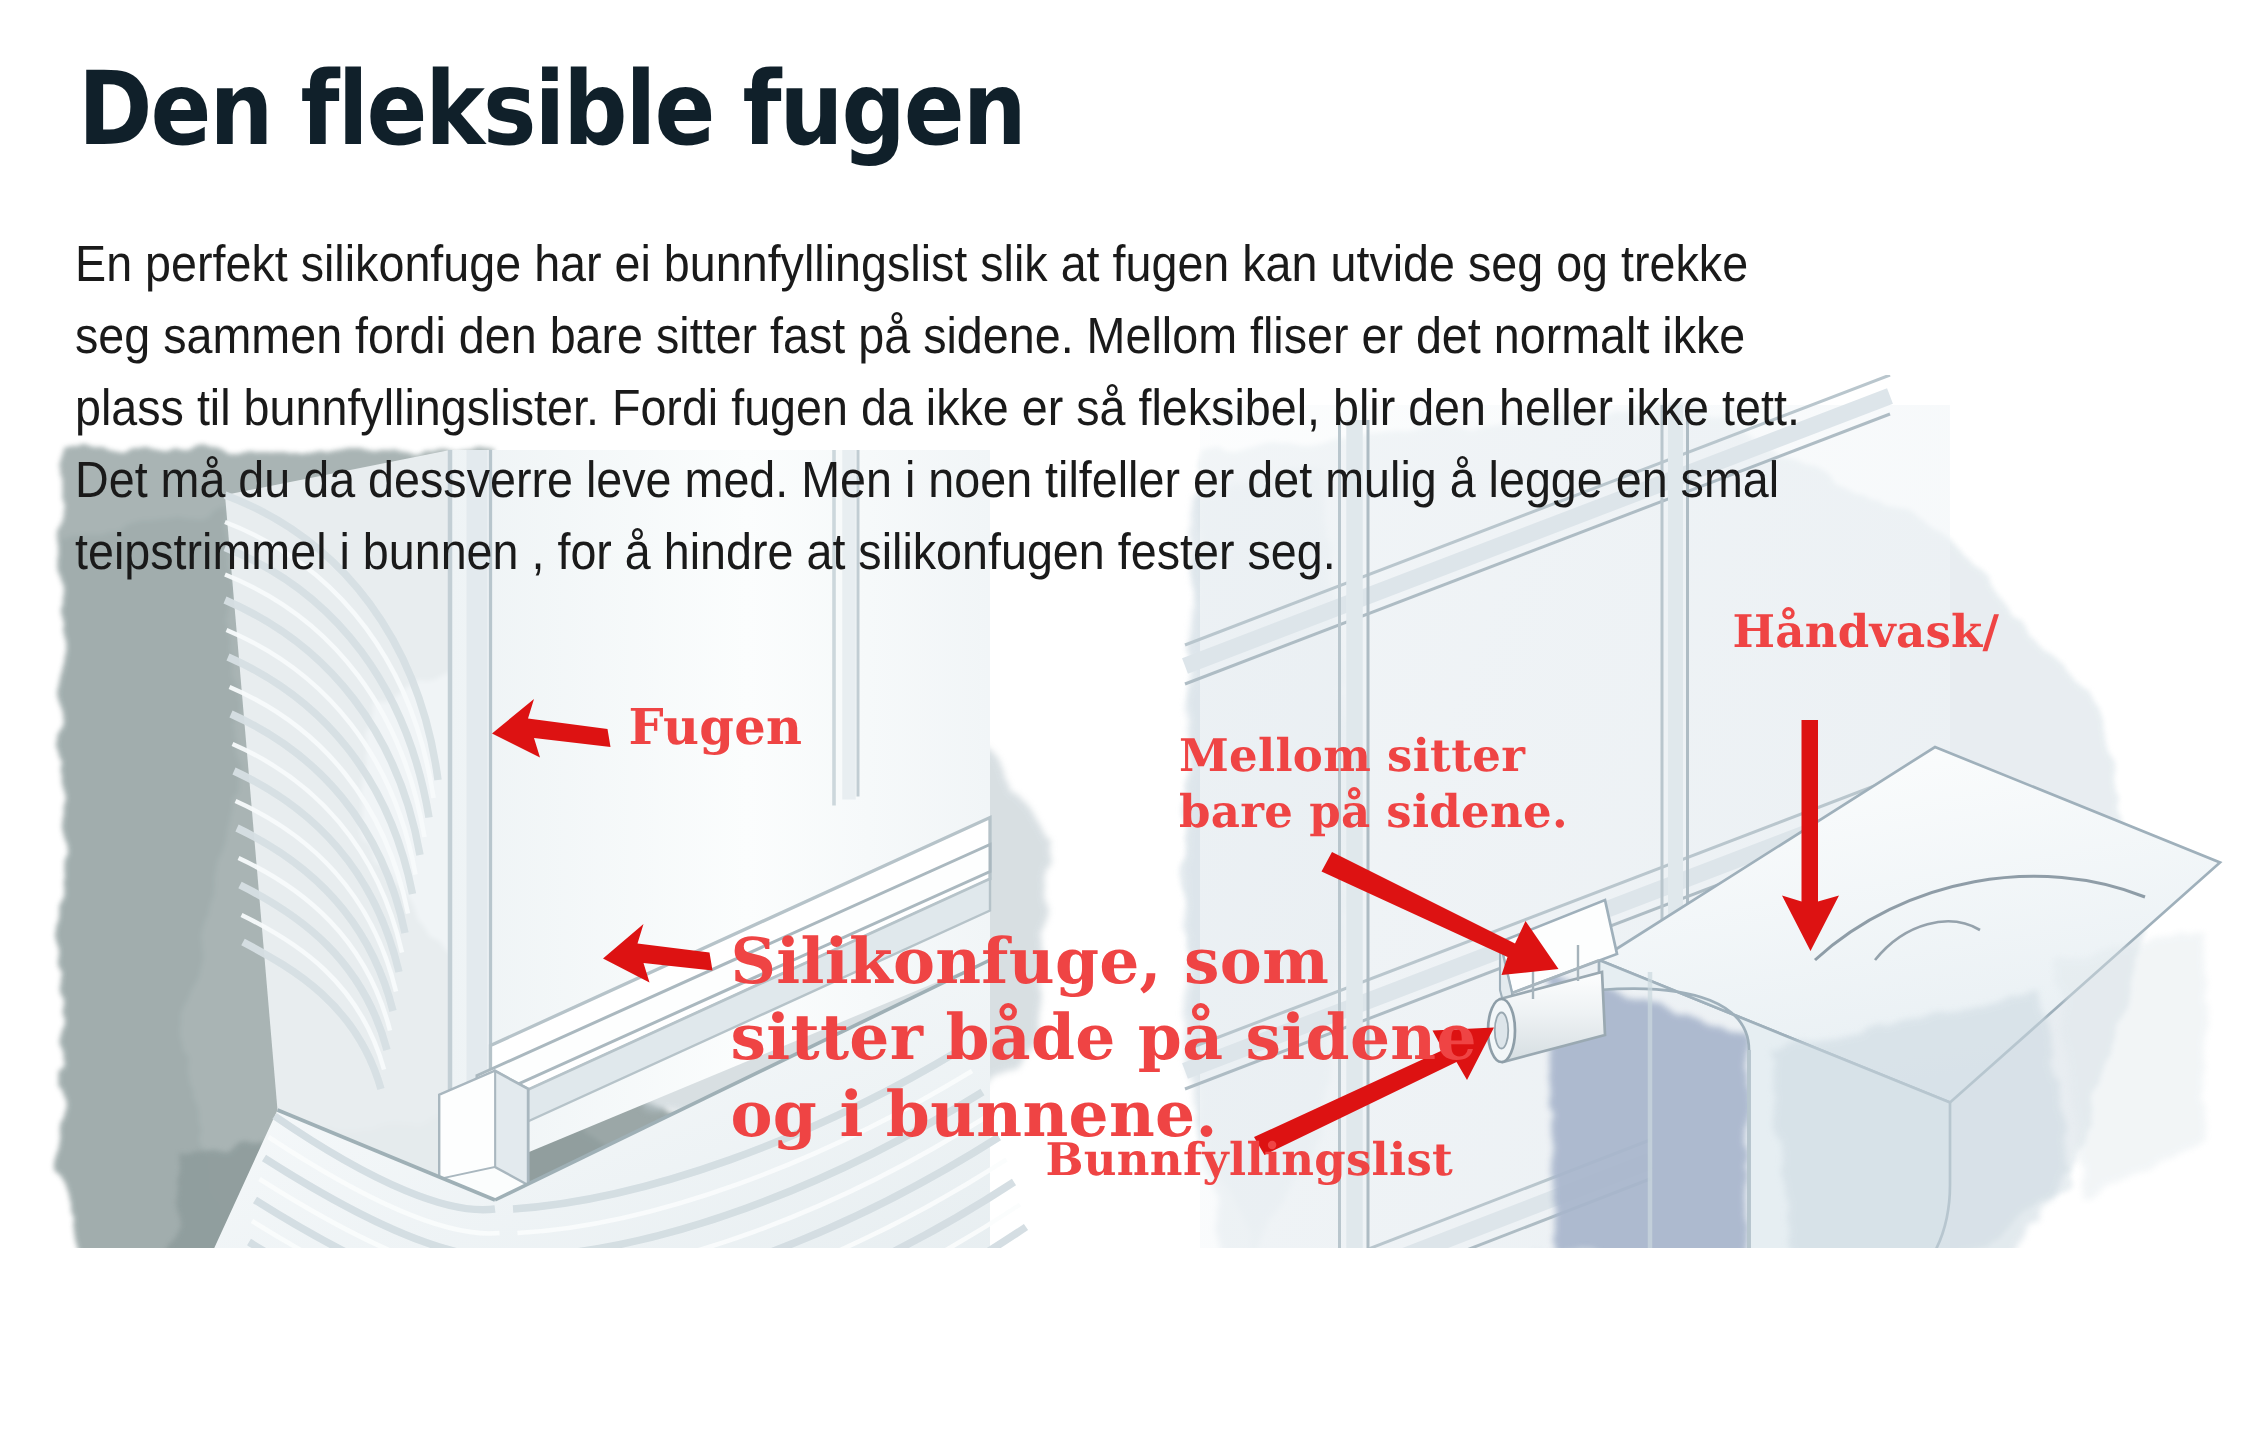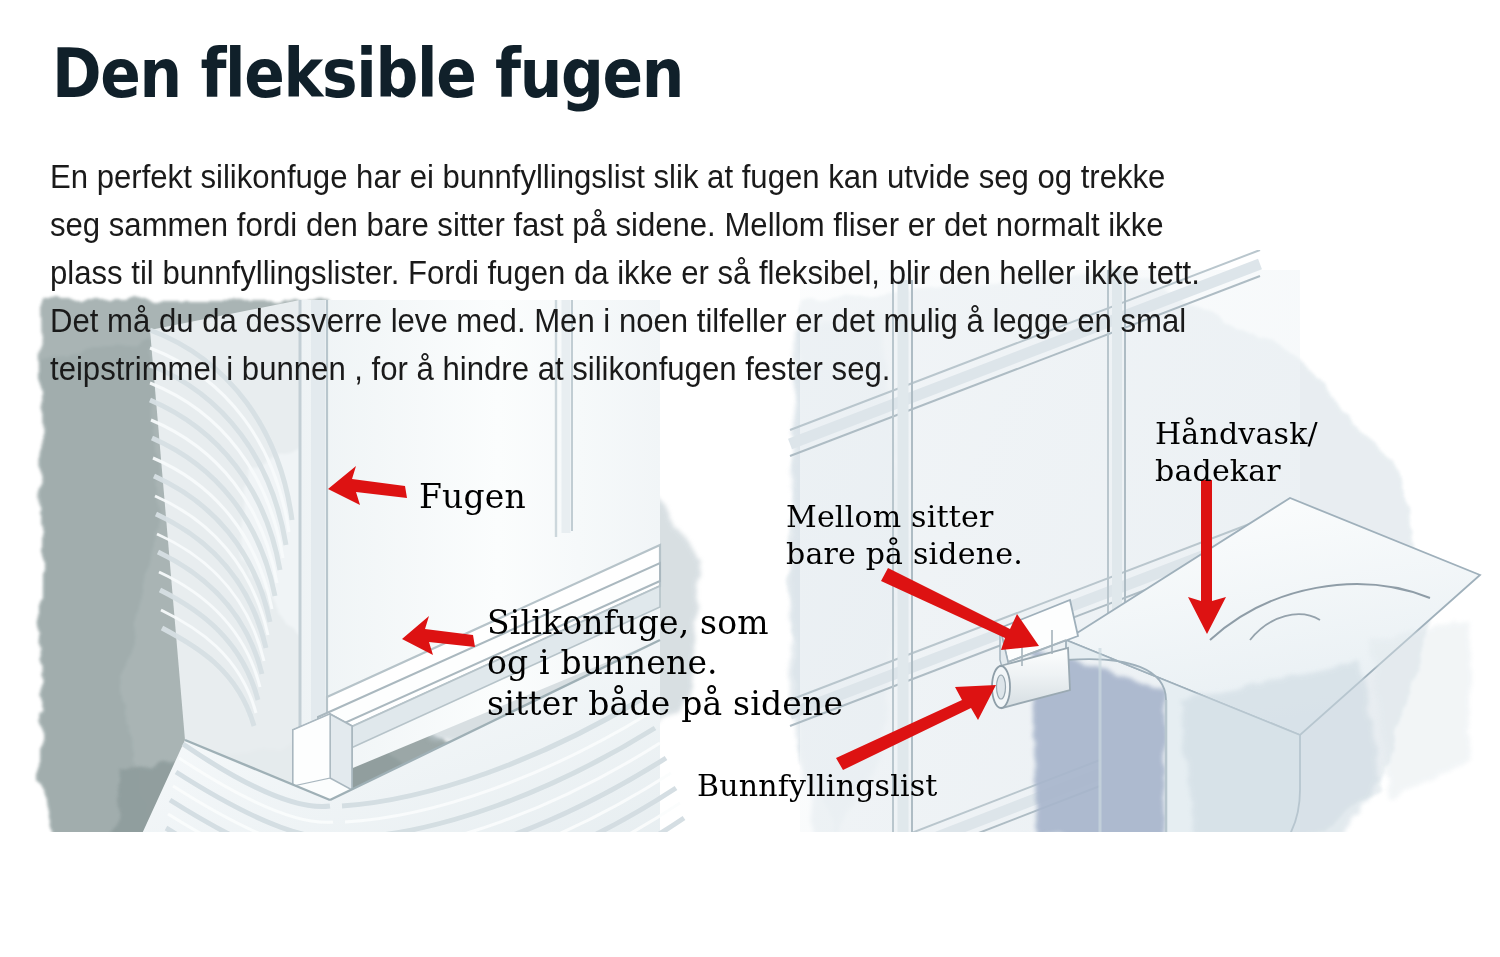--- a/index.html
+++ b/index.html
@@ -56,30 +56,29 @@
     transform: scaleX(0.915);
     transform-origin: left top;
   }
   #intro p { margin: 0; white-space: nowrap; }
 
   
   .callout {
     position: absolute;
     z-index: 6;
     font-family: "DejaVu Serif", "Liberation Serif", serif;
-    font-weight: normal;
-    color: #000000;
+    font-weight: bold;
+    color: #ef4444;
     line-height: 1.22;
     letter-spacing: 0.2px;
-    margin-top: 12px;
   }
   .callout div { white-space: nowrap; }
 
   #lbl-flis        { left: 419px; top: 465px; font-size: 33px; }
-  #lbl-silikon     { left: 487px; top: 591px; font-size: 33px; }
+  #lbl-silikon     { left: 487px; top: 615px; font-size: 42px; }
   #lbl-fugen       { left: 786px; top: 487px; font-size: 30px; }
   #lbl-handvask    { left: 1155px; top: 404px; font-size: 30px; }
   #lbl-bunnfyll    { left: 697px; top: 756px; font-size: 30px; }
 </style>
 </head>
 <body>
 
 <div id="page" style="background: rgb(255, 255, 255);">
 
   <svg id="art" viewBox="0 0 1500 957">
@@ -344,31 +343,30 @@
     <p>Det må du da dessverre leve med.  Men i noen tilfeller er det mulig å legge en smal</p>
     <p>teipstrimmel i bunnen , for å hindre at silikonfugen fester seg.</p>
   </div>
 
   <div class="callout" id="lbl-flis">
     <div>Fugen</div>
   </div>
 
   <div class="callout" id="lbl-silikon">
     <div>Silikonfuge, som</div>
+    <div>sitter både på sidene</div>
     <div>og i bunnene.</div>
-    <div>sitter både på sidene</div>
   </div>
 
   <div class="callout" id="lbl-fugen">
     <div>Mellom sitter</div>
     <div>bare på sidene.</div>
   </div>
 
   <div class="callout" id="lbl-handvask">
     <div>Håndvask/</div>
-    <div>badekar</div>
   </div>
 
   <div class="callout" id="lbl-bunnfyll">
     <div>Bunnfyllingslist</div>
   </div>
 
 </div>
 
 </body></html>

